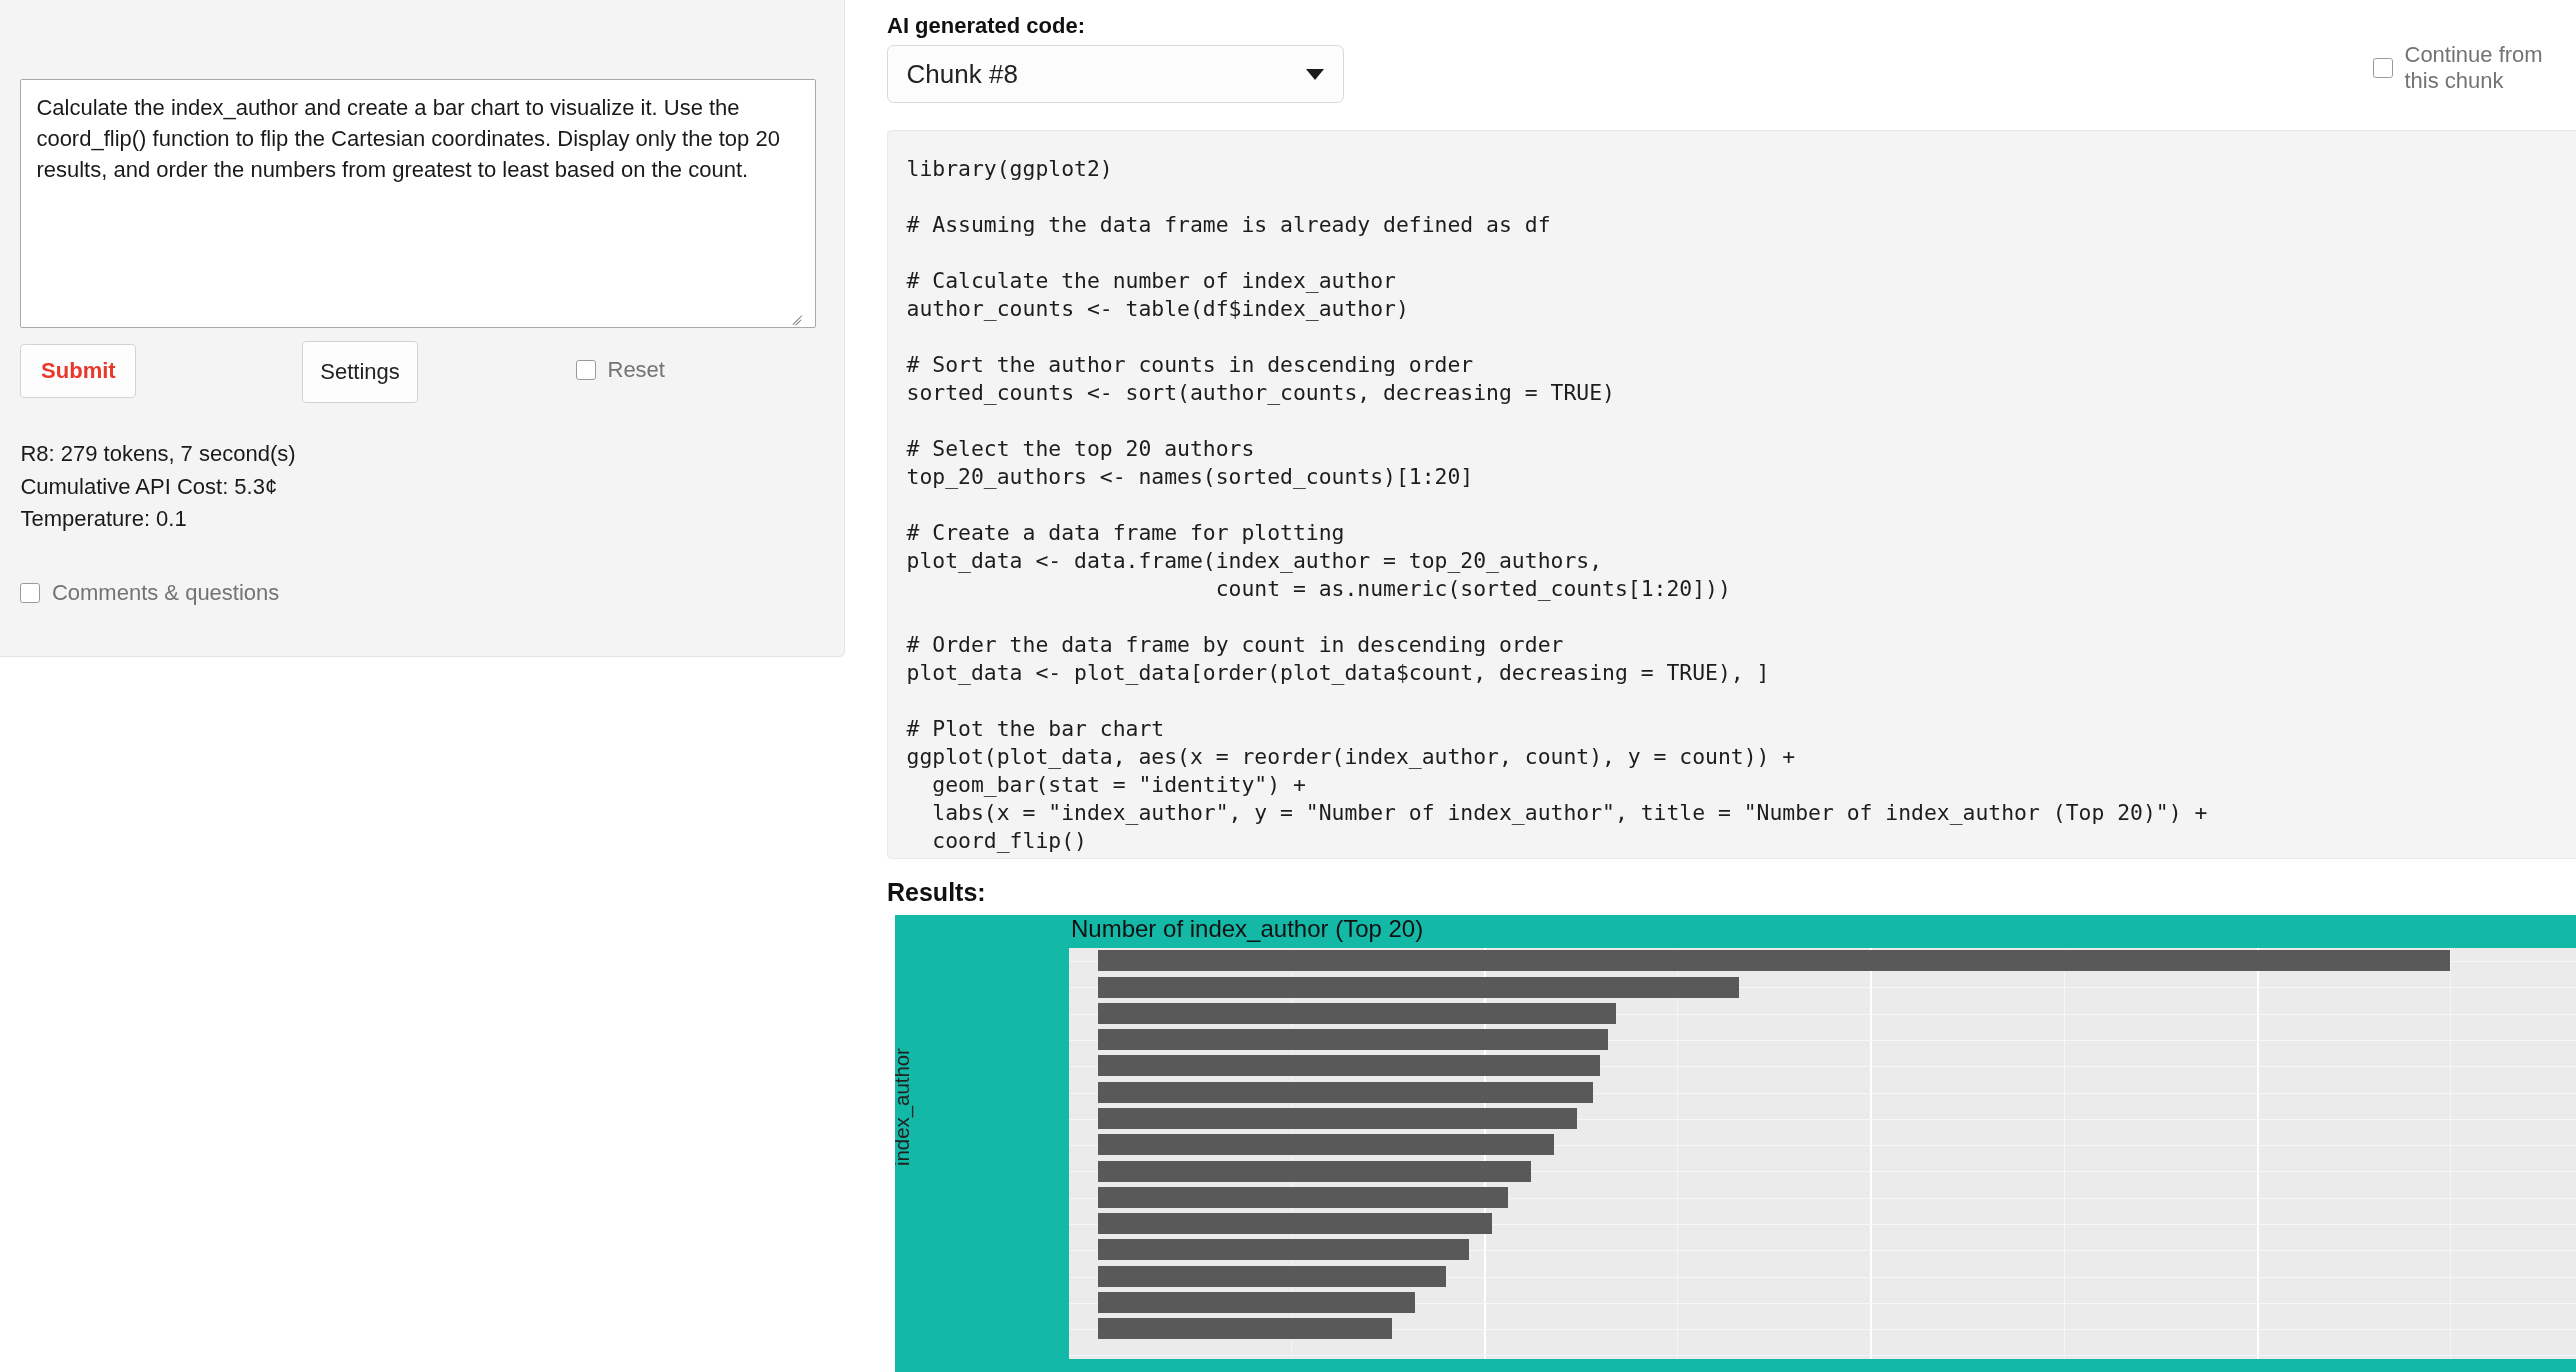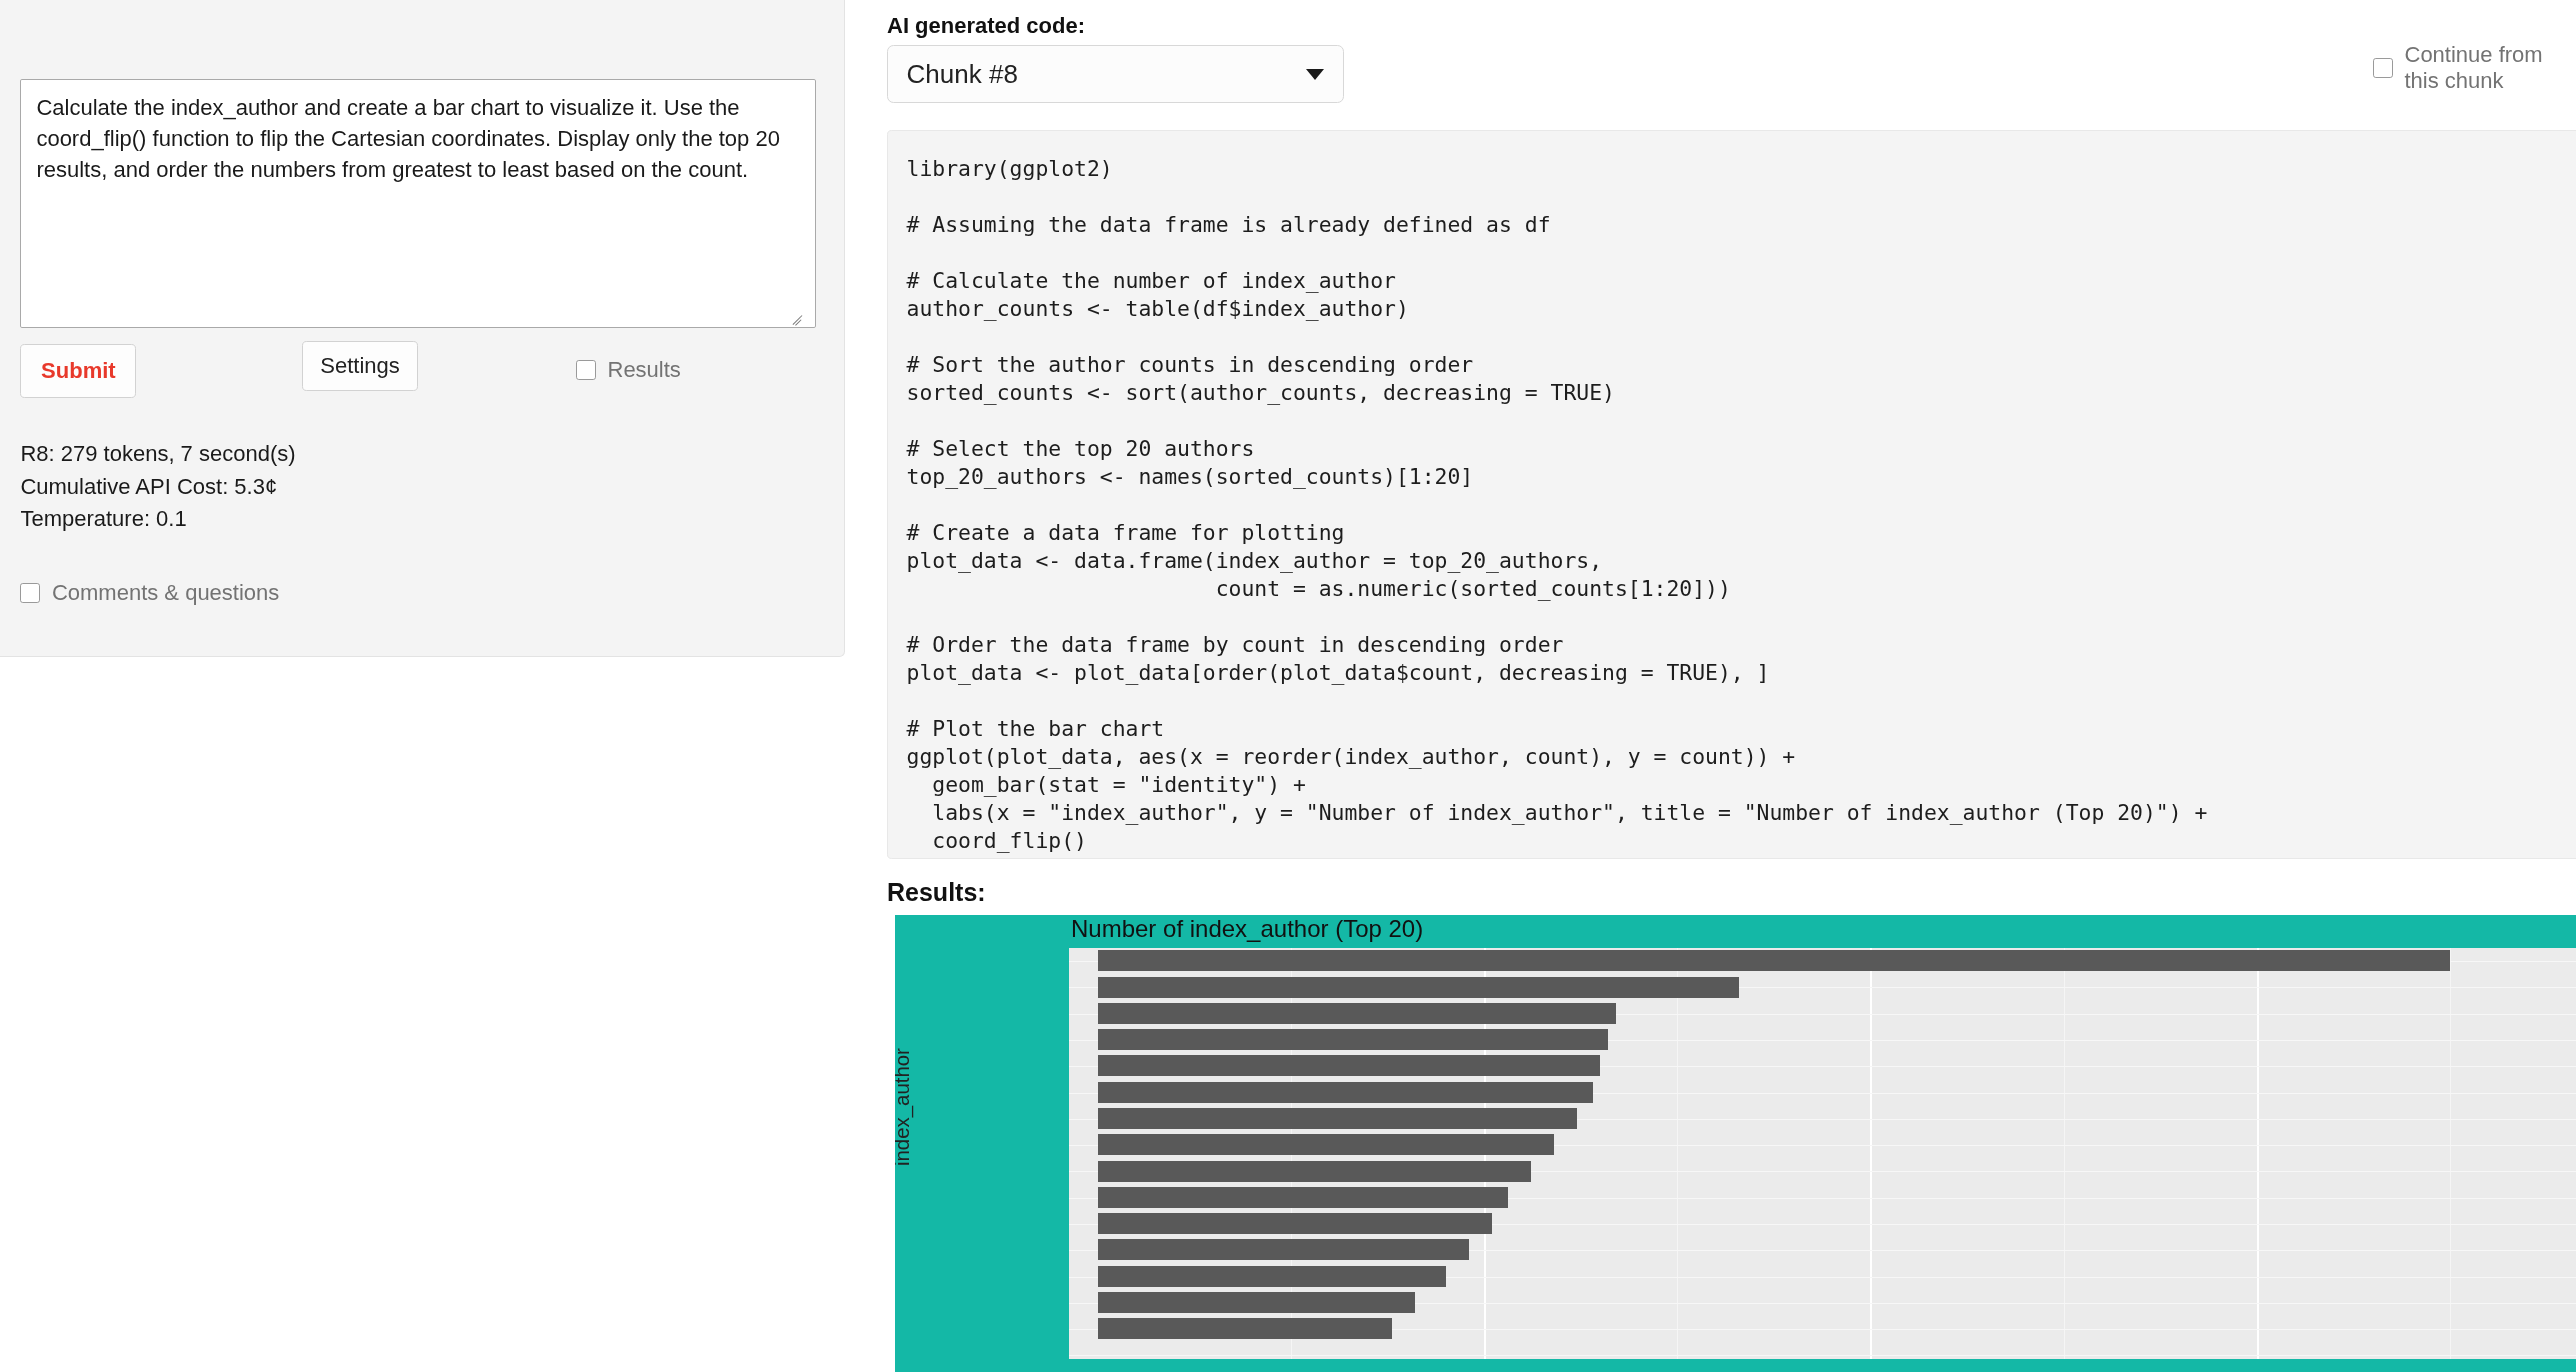--- a/index.html
+++ b/index.html
@@ -72,21 +72,21 @@
     padding: 7px;
   }
   #submit-button {
     left: 20.4px; top: 344px;
     width: 116px; height: 54px;
     color: #e8392b;
     font-weight: bold;
   }
   #settings-button {
     left: 302px; top: 341px;
-    width: 116px; height: 50px;
+    width: 116px; height: 62px;
     color: #222;
   }
 
   .chk-row { position: absolute; display: flex; align-items: center; gap: 12px; }
   .chk {
     width: 19.5px; height: 19.5px;
     border: 0.9px solid #9a9a9a;
     border-radius: 2.8px;
     background: #fff;
     display: inline-block;
@@ -230,21 +230,21 @@
     <div class="resize-grip">
       <span style="width:13px; top:13px;"></span>
       <span style="width:8.4px; top:16.7px;"></span>
     </div>
 
     <button class="btn" id="submit-button">Submit</button>
     <button class="btn" id="settings-button">Settings</button>
 
     <div class="chk-row" id="python-check-row">
       <span class="chk"></span>
-      <span class="chk-label">Results</span>
+      <span class="chk-label">Reset</span>
     </div>
 
     <div class="stats">
       <div>R8: 279 tokens, 7 second(s)</div>
       <div>Cumulative API Cost: 5.3¢</div>
       <div>Temperature: 0.1</div>
     </div>
 
     <div class="chk-row" id="comments-check-row">
       <span class="chk"></span>

